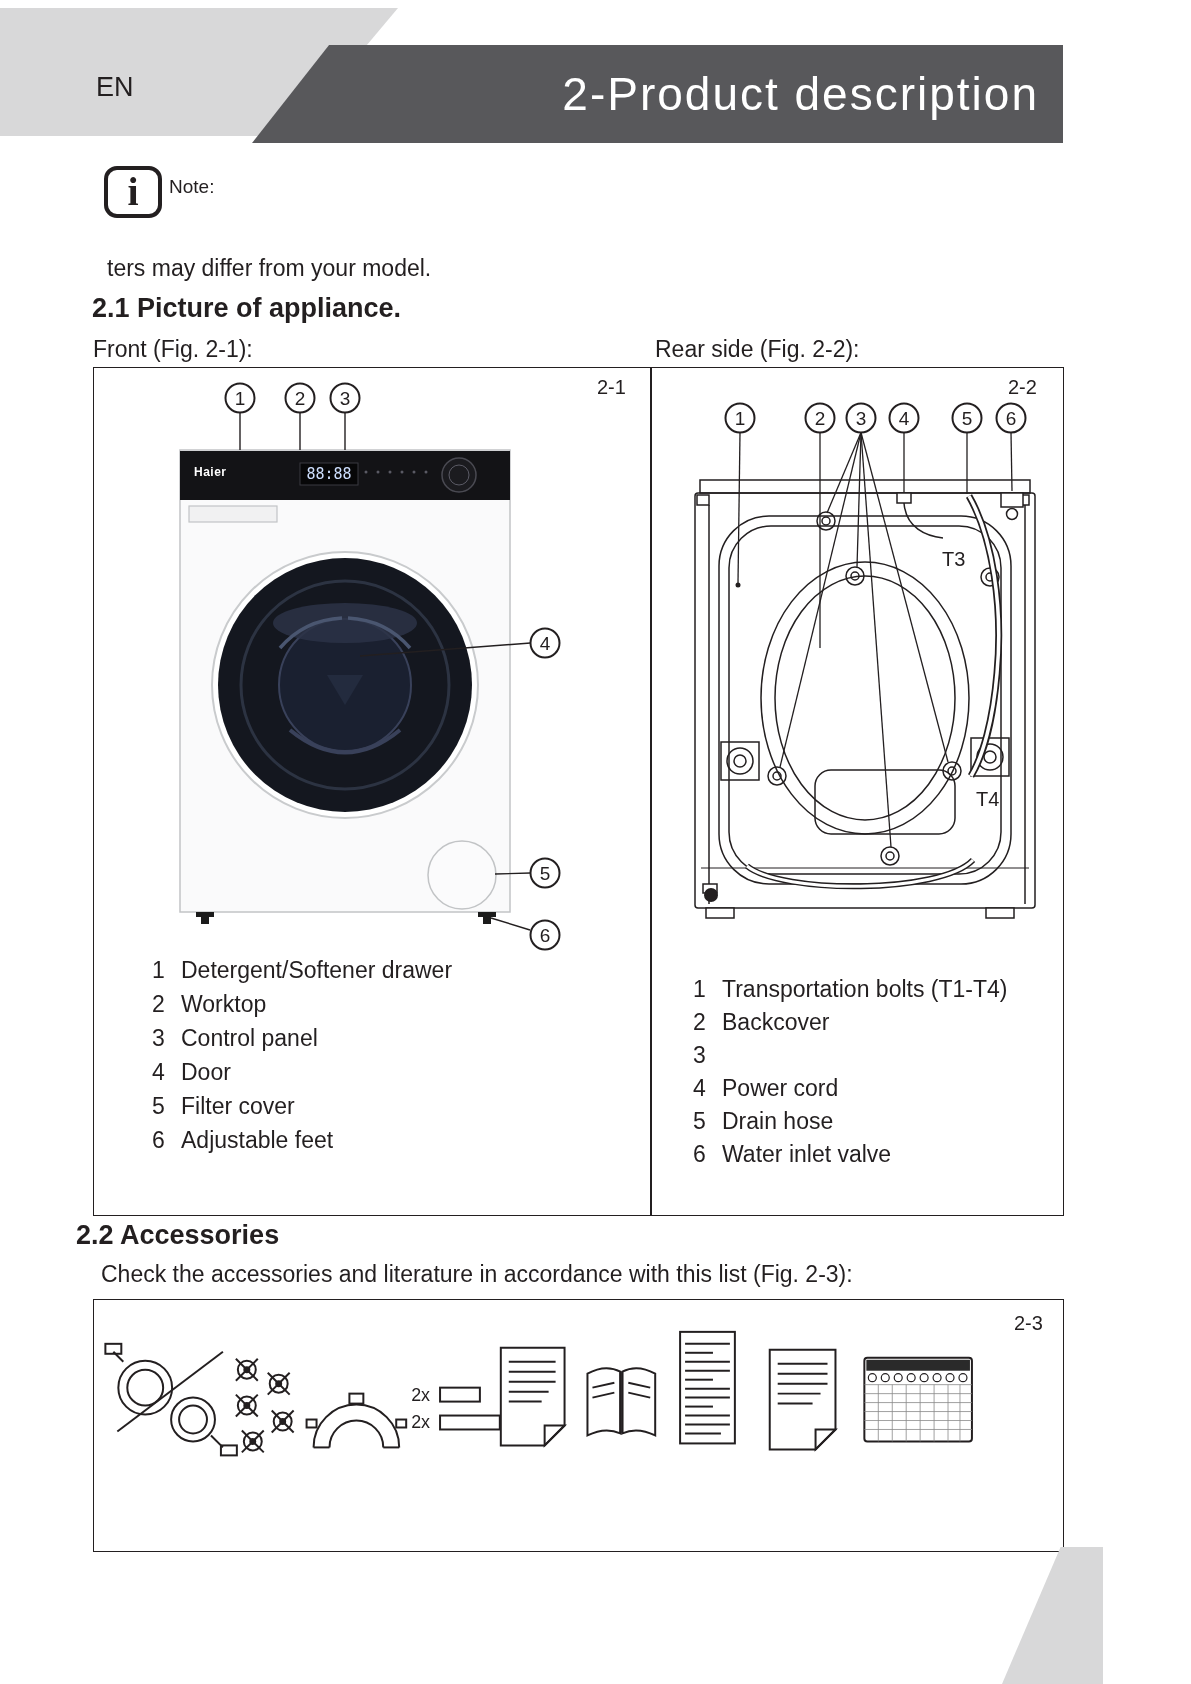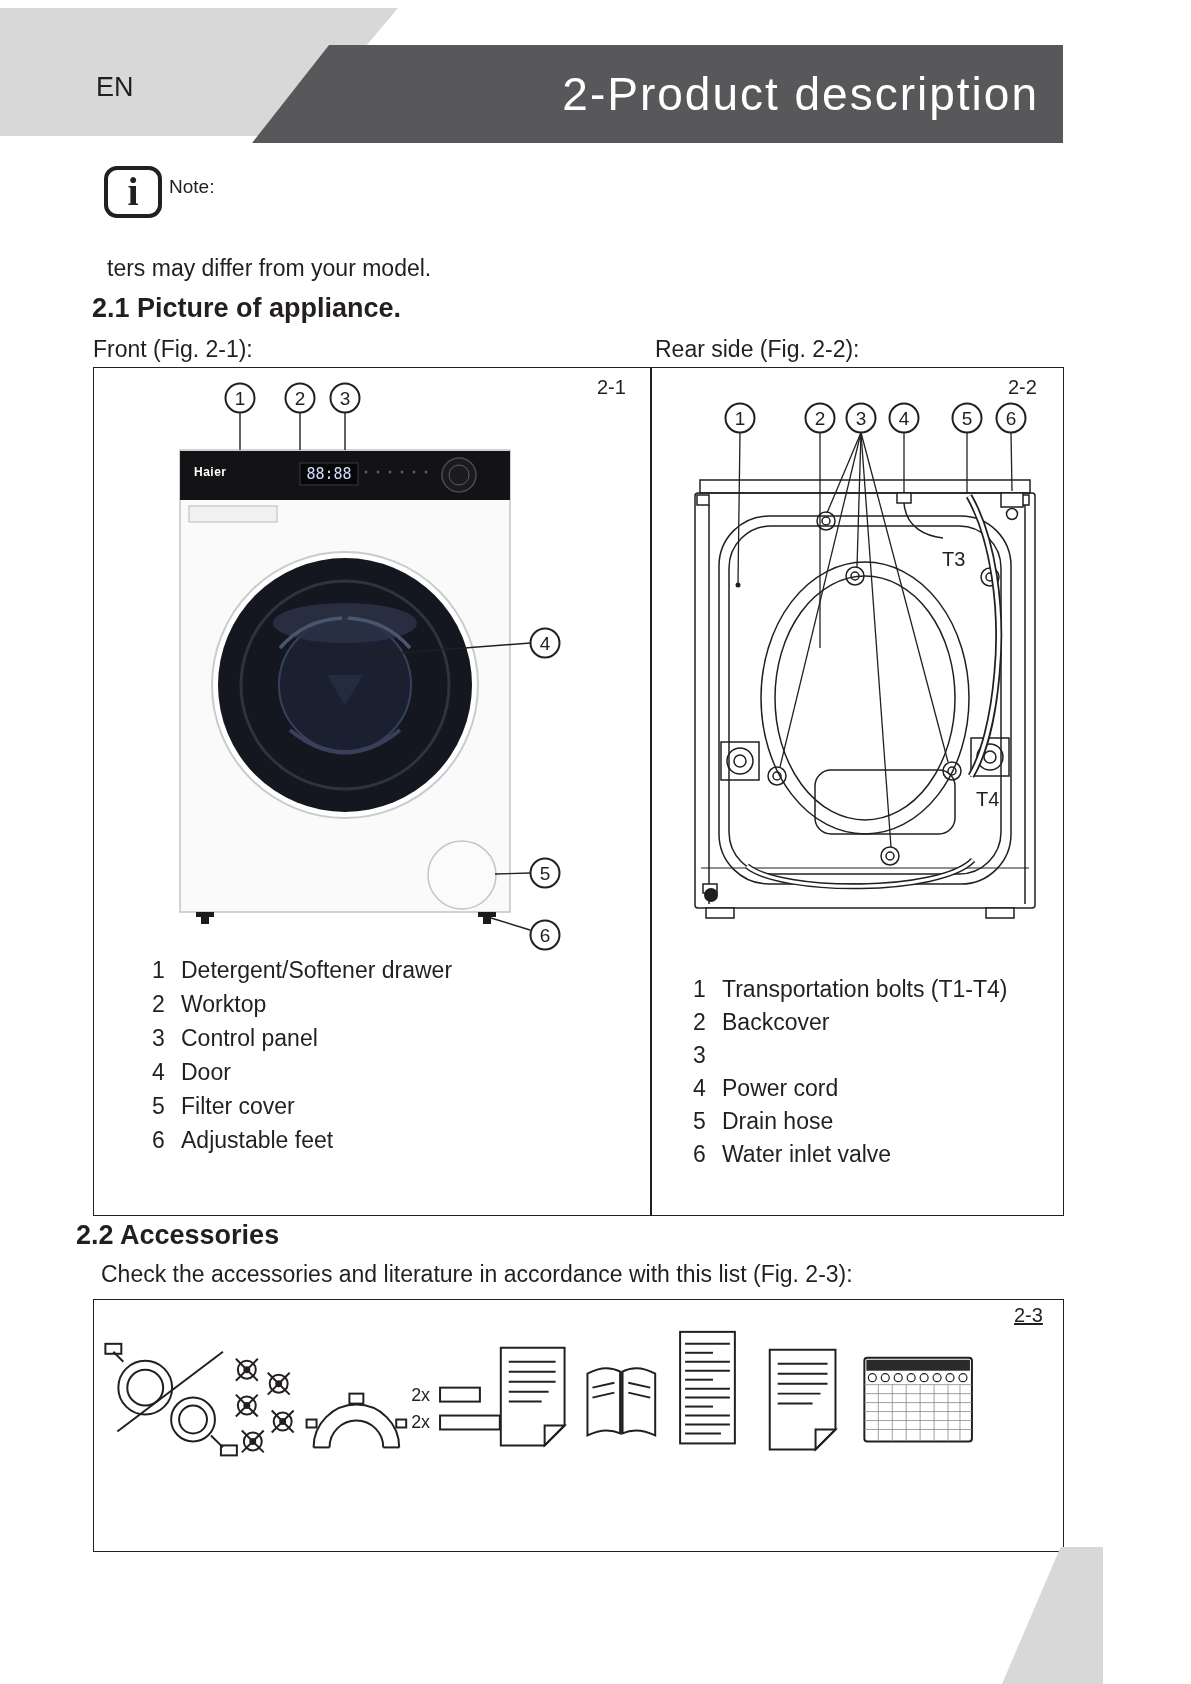--- a/index.html
+++ b/index.html
@@ -46,21 +46,21 @@
   .legend-front { left:58px; top:585px; }
   .legend-rear  { left:599px; top:605px; }
   .lrow { display:flex; height:34px; align-items:center; }
   .legend-rear .lrow { height:33px; }
   .lnum { width:29px; }
 
   
   .s2-title { left:76px; top:1220px;text-align:right; }
   .s2-text { left:93px; top:1261px; font-size:23px;margin-left:8px; }
   .accbox { left:93px; top:1299px; width:971px; height:253px; border:1.5px solid #231f20; }
-  .figtag-3 { left:920px; top:4px;text-decoration:underline; }
+  .figtag-3 { left:920px; top:12px; }
   .acc-svg { position:absolute; left:0; top:0; width:100%; height:100%; }
 
   .corner { left:1002px; top:1547px; width:101px; height:137px; background:#d8d8d9;
     clip-path:polygon(58% 0,100% 0,100% 100%,0 100%); }
 
   
   svg text { font-family:"Liberation Sans", sans-serif; fill:#231f20; }
   .cot { font-size:19px; text-anchor:middle; }
   .brand { font-size:12px; fill:#ffffff; font-weight:700; letter-spacing:.5px; }
   .disp { font-size:15px; fill:#cfe0ff; text-anchor:middle; font-family:"DejaVu Sans Mono", monospace; }

